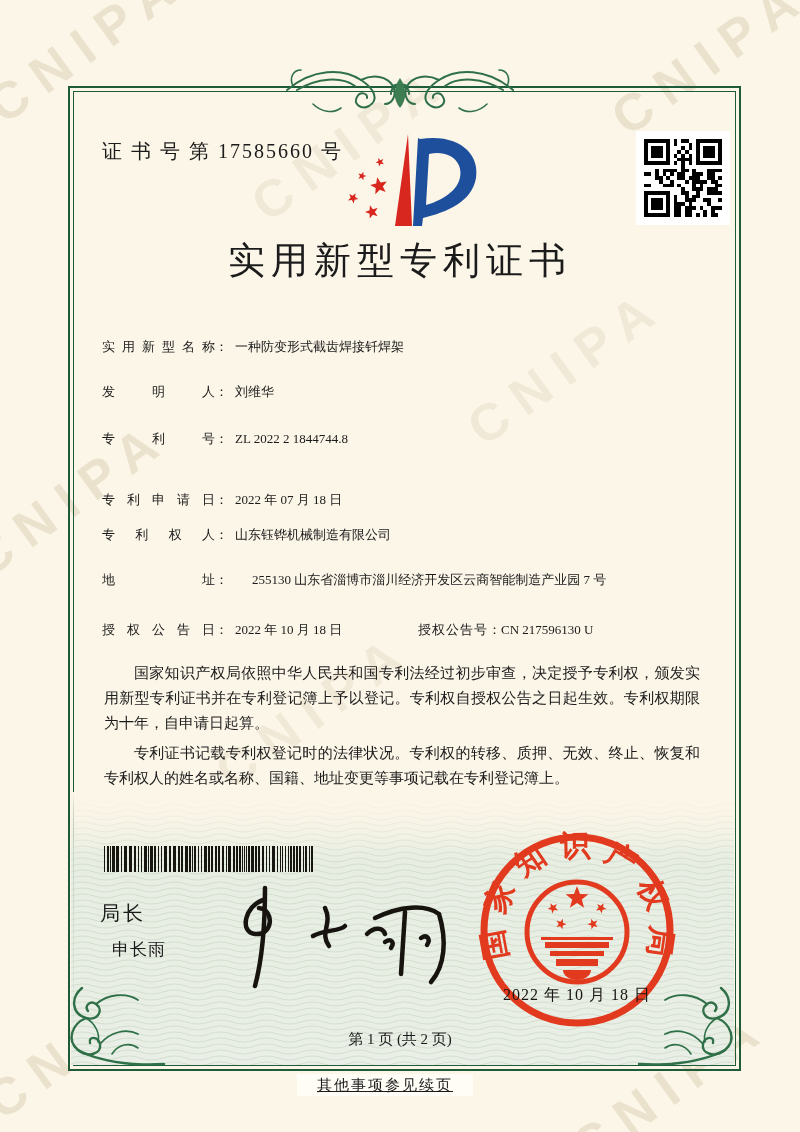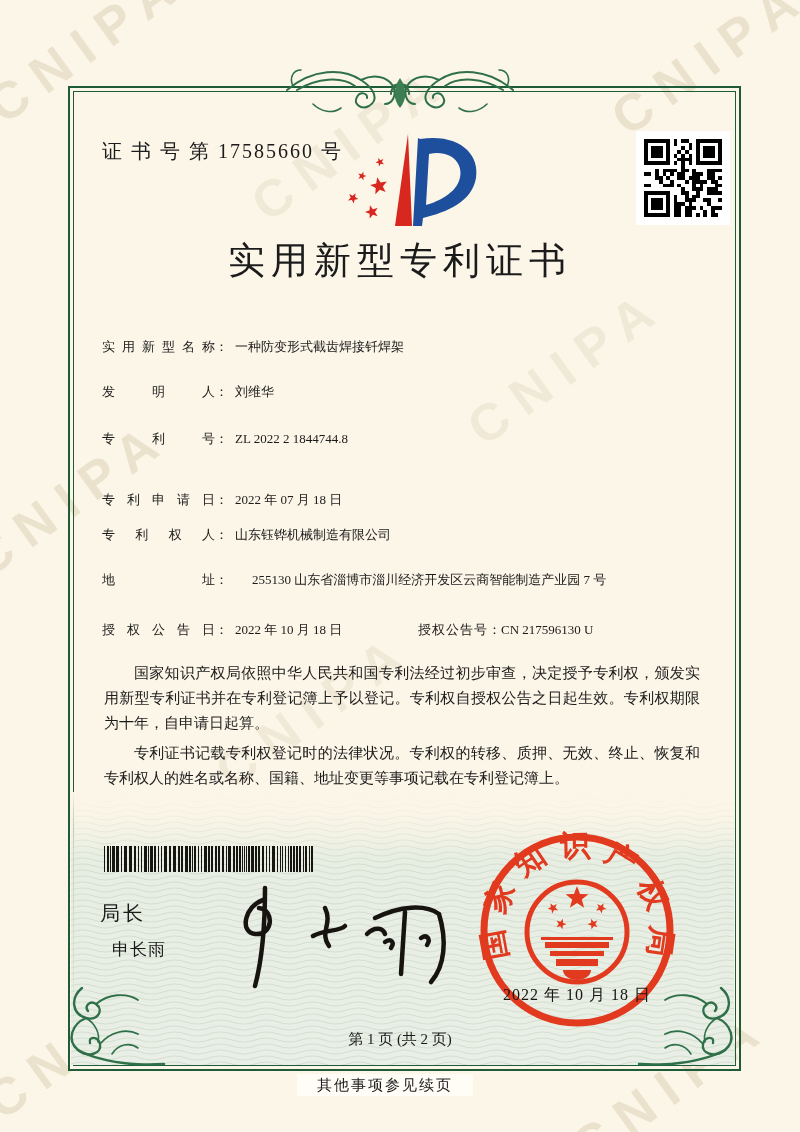--- a/index.html
+++ b/index.html
@@ -39,21 +39,21 @@
   .pair2 .flabel2{letter-spacing:1px;}
   
   .paras{position:absolute;left:100px;top:657px;width:604px;font-size:15px;
       line-height:25.2px;text-align:justify;}
   .paras p{margin:4px;text-indent:2em;}
   
   .sig-title{position:absolute;left:100px;top:900px;font-size:20px;letter-spacing:3px;}
   .sig-name{position:absolute;left:112px;top:938px;font-size:17px;letter-spacing:1px;font-family:Liberation Mono, monospace;}
   .pagenum{position:absolute;left:0;top:1030px;width:800px;text-align:center;font-size:15px;}
   .note{position:absolute;left:0;top:1076px;width:770px;text-align:center;font-size:15px;}
-  .note span{background:#fffdf6;padding:3px 20px;letter-spacing:2px;}
+  .note span{background:#fffdf6;padding:3px 20px;letter-spacing:2px;text-decoration:underline;}
 </style>
 </head>
 <body>
 
 <div class="wm" style="left:-28px;top:14px">CNIPA</div>
 <div class="wm light" style="left:236px;top:112px">CNIPA</div>
 <div class="wm" style="left:596px;top:26px">CNIPA</div>
 <div class="wm" style="left:-44px;top:468px">CNIPA</div>
 <div class="wm light" style="left:452px;top:336px">CNIPA</div>
 <div class="wm light" style="left:200px;top:680px">CNIPA</div>

